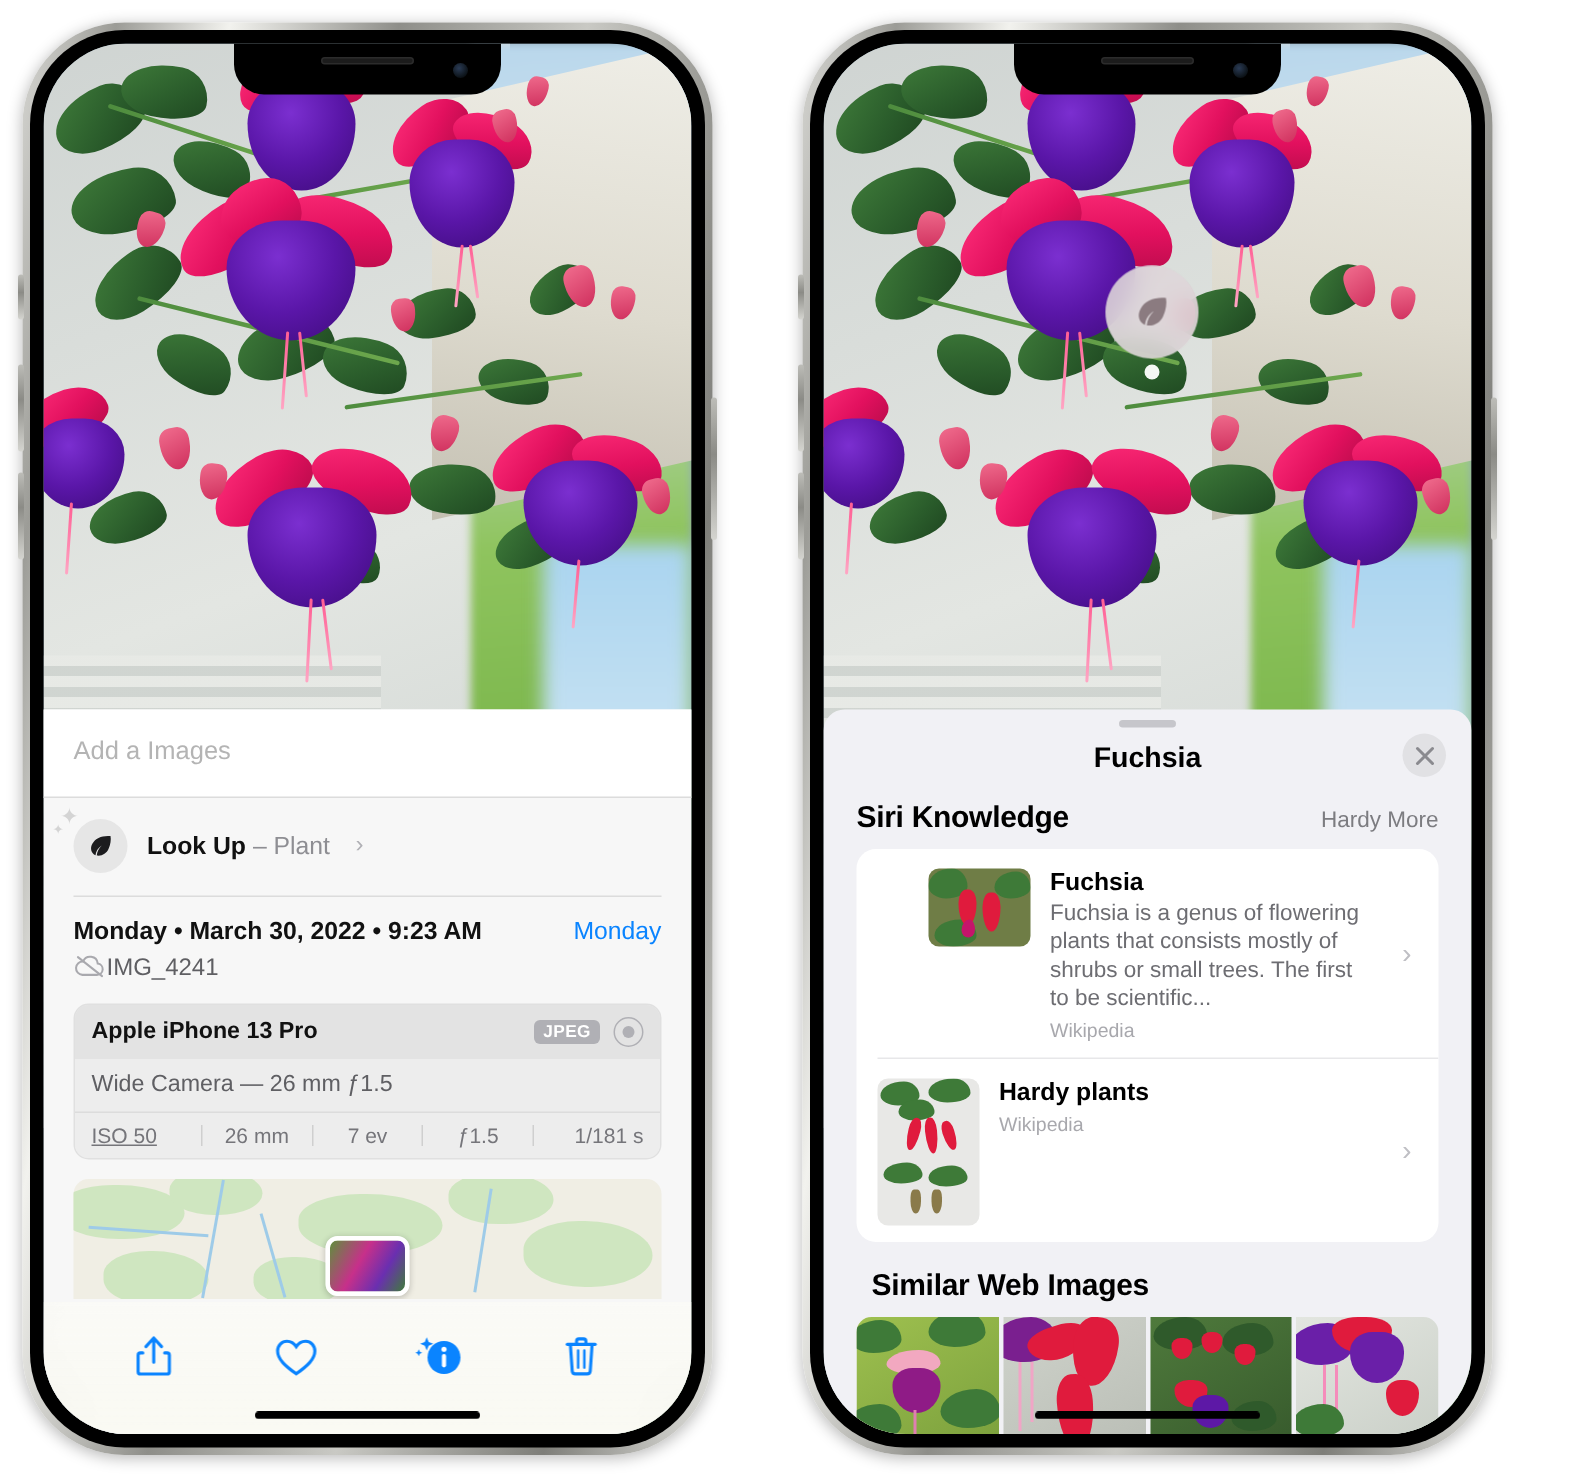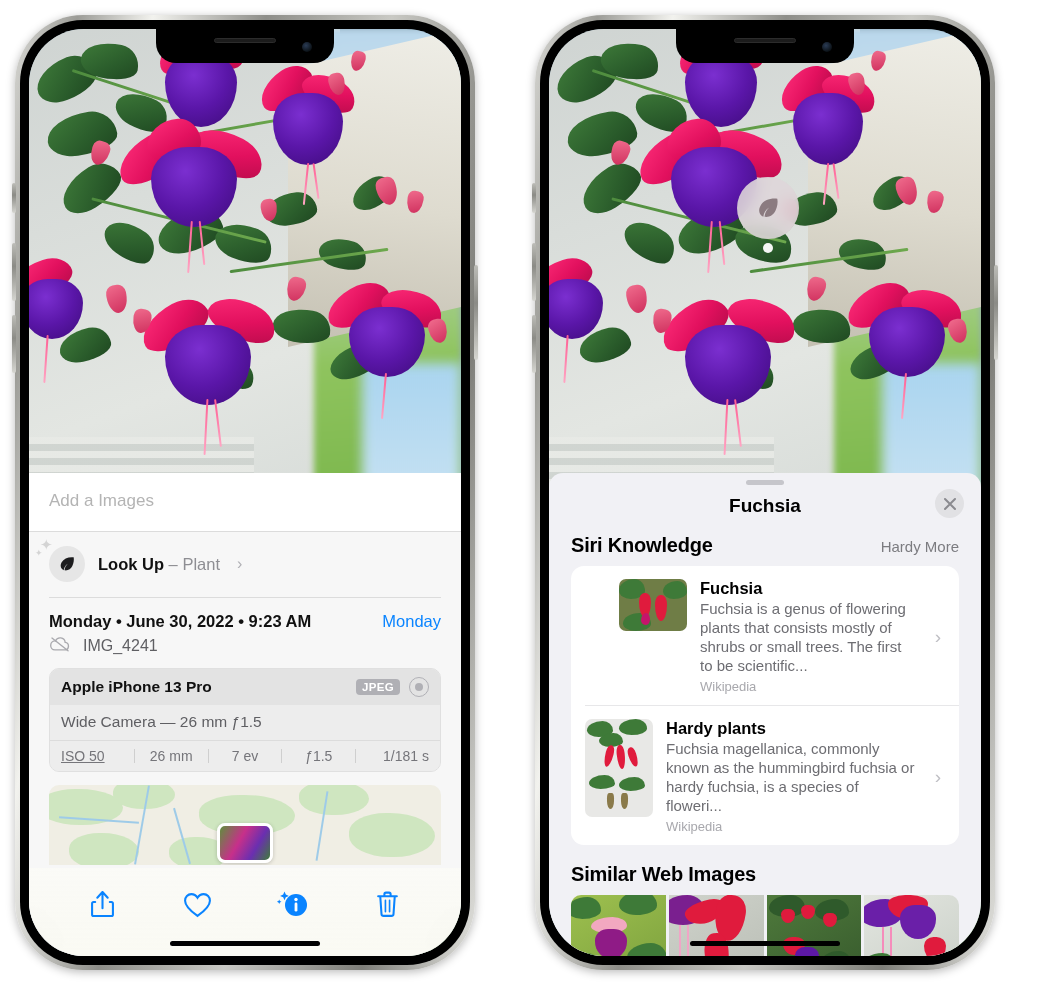--- a/index.html
+++ b/index.html
@@ -178,21 +178,21 @@
 
   .meta-sep { height: .5px; background: #dcdcdc; margin: 0 20px; }
 
   .date-row {
     display: flex; align-items: baseline; justify-content: space-between;
     padding: 14px 20px 1px;
   }
   .date-text { font-size: 16.5px; font-weight: bold; color: #111; }
   .adjust-link { font-size: 16.5px; color: #0a84ff; }
   .file-row {
-    display: flex; align-items: center; gap: 12px;
+    display: flex; align-items: center; gap: 0;
     padding: 4px 20px 12px;
   }
   .file-name { font-size: 16px; color: #5f5f63; }
 
   
   .cam-card {
     margin: 0 20px;
     border-radius: 10px; overflow: hidden;
     background: #ededed;
     border: .5px solid #e0e0e0;
@@ -440,21 +440,21 @@
               <span>Look Up</span>
               <span class="sub">–</span>
               <span class="sub">Plant</span>
             </div>
             <span class="chev-gray">›</span>
           </div>
 
           <div class="meta-sep"></div>
 
           <div class="date-row">
-            <div class="date-text">Monday • June 30, 2022 • 9:23 AM</div>
+            <div class="date-text">Monday • March 30, 2022 • 9:23 AM</div>
             <div class="adjust-link">Monday</div>
           </div>
 
           <div class="file-row">
             <span>
               <svg width="22" height="16" viewBox="0 0 26 18" aria-hidden="true">
                 <path d="M7 16h11.5a4.5 4.5 0 0 0 .6-8.96A6 6 0 0 0 7.6 5.4 4.3 4.3 0 0 0 7 16z" fill="none" stroke="#a9a9ae" stroke-width="1.6"></path>
                 <line x1="3.5" y1="2" x2="22.5" y2="17" stroke="#a9a9ae" stroke-width="1.6" stroke-linecap="round"></line>
               </svg>
             </span>
@@ -676,28 +676,27 @@
                 <div class="mini r" style="left:20px;top:26px; width:8px;  height:22px; transform:rotate(14deg);"></div>
                 <div class="mini r" style="left:32px;top:26px; width:8px;  height:24px; transform:rotate(-6deg);"></div>
                 <div class="mini r" style="left:44px;top:28px; width:8px;  height:20px; transform:rotate(-18deg);"></div>
                 <div class="mini g" style="left:4px; top:56px; width:26px; height:14px;"></div>
                 <div class="mini g" style="left:34px;top:58px; width:26px; height:14px;"></div>
                 <div class="mini" style="left:22px;top:74px; width:7px; height:16px; background:#8a7a4a; border-radius:40% 40% 60% 60%;"></div>
                 <div class="mini" style="left:36px;top:74px; width:7px; height:16px; background:#8a7a4a; border-radius:40% 40% 60% 60%;"></div>
               </div>
               <div class="kn-body">
                 <div class="kn-title">Hardy plants</div>
-                <div class="kn-desc">Fuchsia magellanica, commonly known as the hummingbird fuchsia or hardy fuchsia, is a species of floweri...</div>
                 <div class="kn-src">Wikipedia</div>
               </div>
               <div class="kn-chev">›</div>
             </div>
           </div>
 
-          <div class="sec-head" style="padding-top:18px;">
+          <div class="sec-head" style="padding-top:18px;margin-left:10px;">
             <div class="sec-title">Similar Web Images</div>
           </div>
 
           <div class="web-grid">
             <div class="web-thumb" style="background:linear-gradient(150deg,#9ec04f,#7a9f3c);">
               <div class="mini g" style="left:-4px; top:2px;  width:34px; height:22px;"></div>
               <div class="mini g" style="left:48px; top:-4px; width:38px; height:24px;"></div>
               <div class="mini g" style="left:56px; top:48px; width:40px; height:26px;"></div>
               <div class="mini g" style="left:-6px; top:58px; width:36px; height:24px;"></div>
               <div class="mini p" style="left:20px; top:22px; width:36px; height:16px; background:#f2a8c0;"></div>

